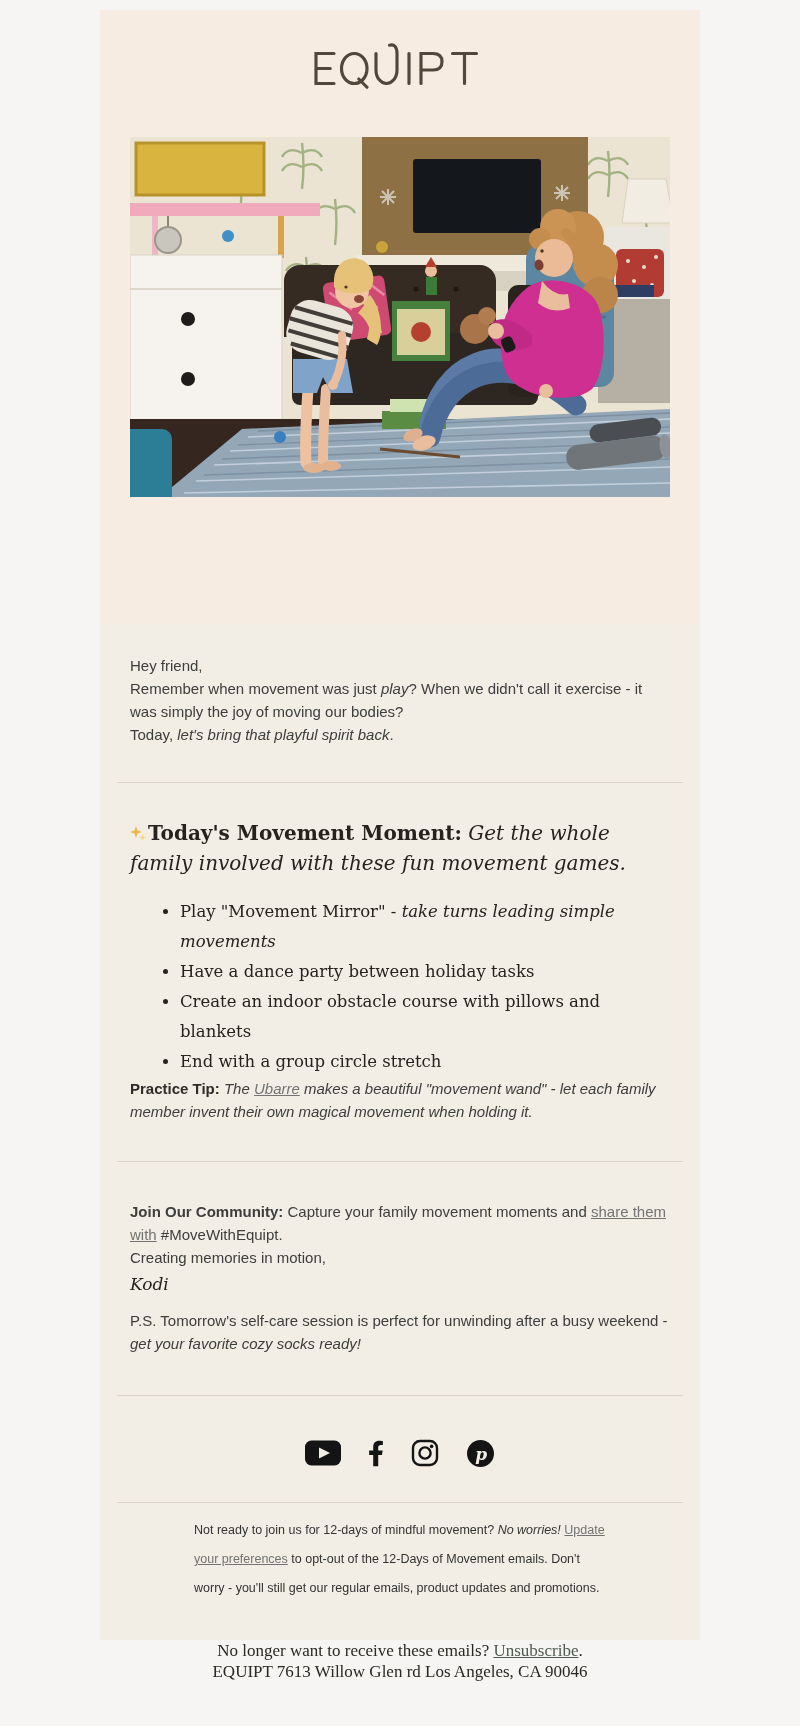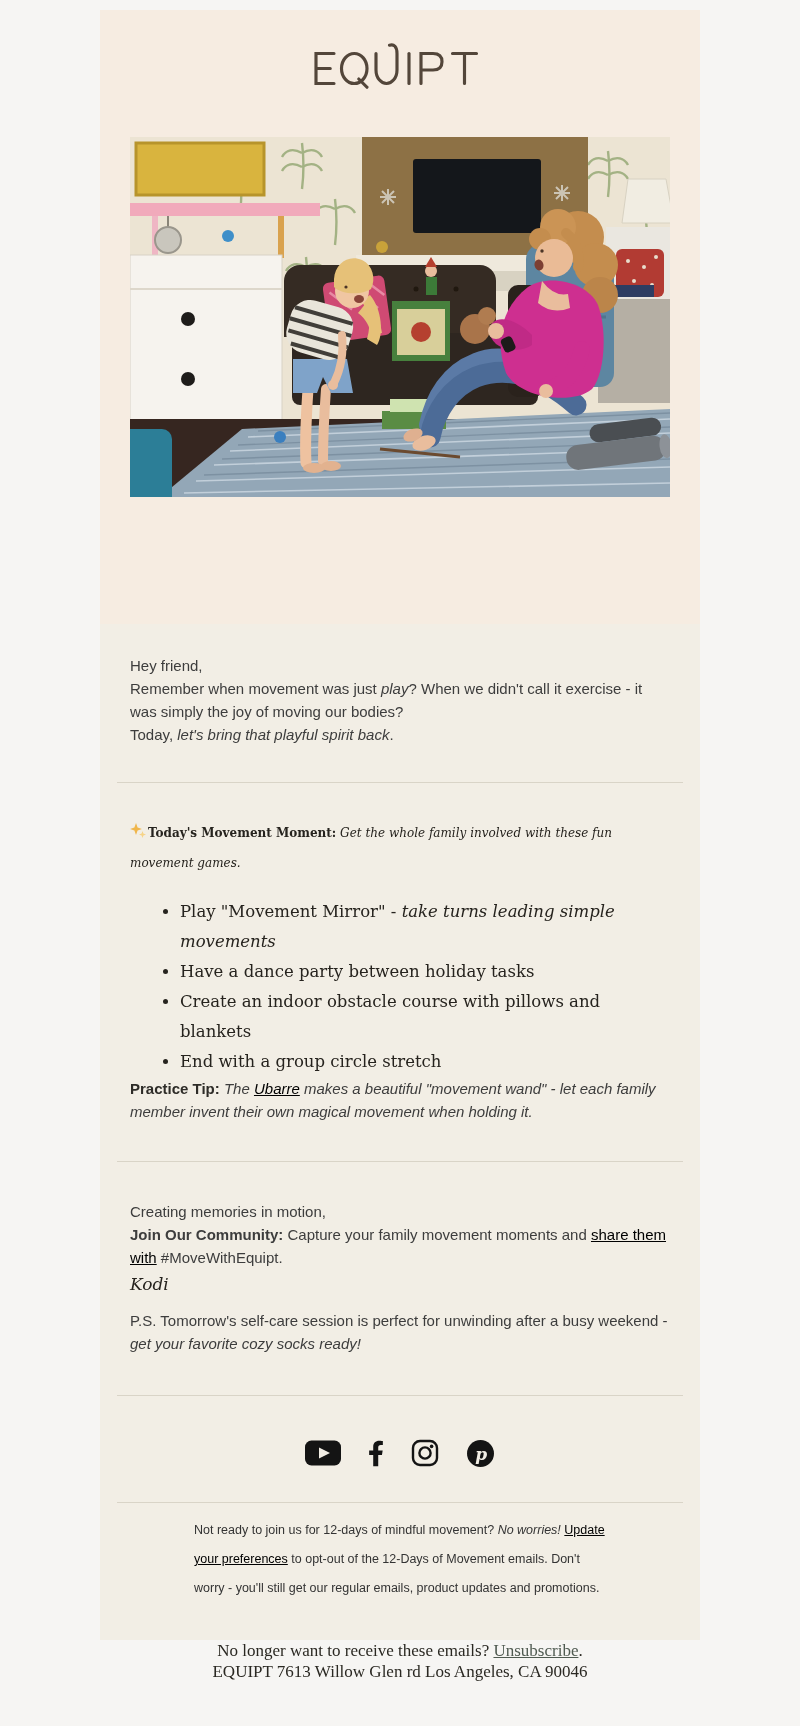--- a/index.html
+++ b/index.html
@@ -17,32 +17,32 @@
   
   .body-sec { background: #f2eee5; padding: 30px 30px 0; height: 1016px; }
   p.sans { font-size: 15px; line-height: 23px; color: #3d3d3d; margin: 0; }
   .mb13 { margin-bottom: 13px; } .mb15 { margin-bottom: 15px; }
   .two-line { line-height: 26px; }
   hr.div { border: none; border-top: 1px solid #d9d4c7; margin: 36px -13px; }
   hr.div2 { margin: 38px -13px; }
   hr.div3 { margin: 40px -13px; }
   hr.div4 { margin: 32px -13px 0; }
 
-  .moment-head { font-family: "DejaVu Serif", serif; font-size: 12px; line-height: 28px; color: #26231e; margin: 0; }
+  .moment-head { font-family: "DejaVu Serif", serif; font-size: 20px; line-height: 28px; color: #26231e; margin: 0; }
   .moment-head b { font-weight: 700; }
   .moment-head i { font-style: italic; }
   .sparkles { display:inline-block; vertical-align:-2px; margin-right:2px; }
   ul.games { margin: 20px 0 0; padding-left: 50px; font-family: "DejaVu Serif", serif; font-size: 16.5px; line-height: 30px; color: #26231e; }
   ul.games i { font-style: italic; }
 
   .tip { margin-top: 16px; font-size: 15px; line-height: 26px; color: #3d3d3d; }
   .tip b { color: #2e2c28; }
   .tip i { font-style: italic; }
 
-  a.lnk { color: #000000; text-decoration: underline; }
+  a.lnk { color: #737373; text-decoration: underline; }
 
   .join { line-height: 26px; }
   .signoff { margin-top: 24px; }
   .kodi { font-family: "DejaVu Serif", serif; font-style: italic; font-size: 17px; line-height: 26px; color: #26231e; margin: 2px 0 12px; }
   .ps { margin-top: 36px; line-height: 26px; }
   .ps i { font-style: italic; }
 
   .social-row { display: flex; justify-content: center; align-items: center; gap: 27px; margin-top: 0; height: 34px; color:#141414; }
   .social-row a { color:#141414; display:flex; align-items:center; }
 
@@ -306,23 +306,23 @@
         <li><span>Play "Movement Mirror" - </span><i>take turns leading simple movements</i></li>
         <li><span>Have a dance party between holiday tasks</span><i></i></li>
         <li><span>Create an indoor obstacle course with pillows and blankets</span><i></i></li>
         <li><span>End with a group circle stretch</span><i></i></li>
       </ul>
 
       <p class="sans tip"><b>Practice Tip:</b><i> The </i><a href="#" class="lnk"><i>Ubarre</i></a><i> makes a beautiful "movement wand" - let each family member invent their own magical movement when holding it.</i></p>
 
       <hr class="div div2">
 
+      <p class="sans join"><b>Join Our Community:</b><span> Capture your family movement moments and </span><a href="#" class="lnk">share them with</a><span> #MoveWithEquipt.</span></p>
+
       <p class="sans signoff"><span>Creating memories in motion,</span></p>
-
-      <p class="sans join"><b>Join Our Community:</b><span> Capture your family movement moments and </span><a href="#" class="lnk">share them with</a><span> #MoveWithEquipt.</span></p>
       <p class="kodi">Kodi</p>
 
       <p class="sans ps"><span>P.S. Tomorrow's self-care session is perfect for unwinding after a busy weekend - </span><i>get your favorite cozy socks ready!</i></p>
 
       <hr class="div div3">
 
       <div class="social-row">
         <a href="#" aria-label="YouTube">
           <svg width="36" height="26" viewBox="0 0 36 26">
               <rect x="0" y="0.5" width="36" height="25" rx="6.5" fill="currentColor"></rect>

